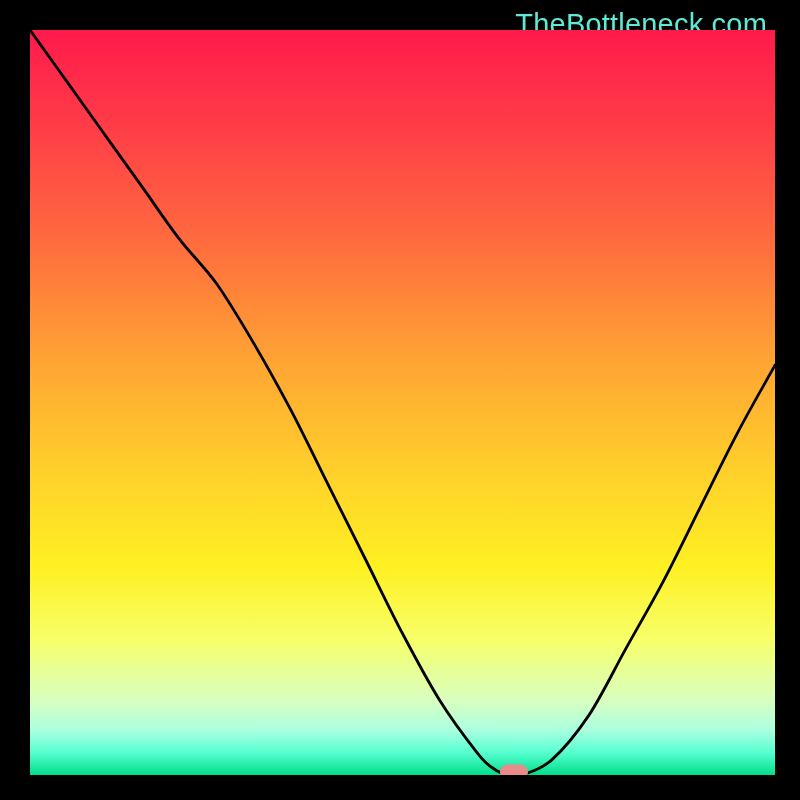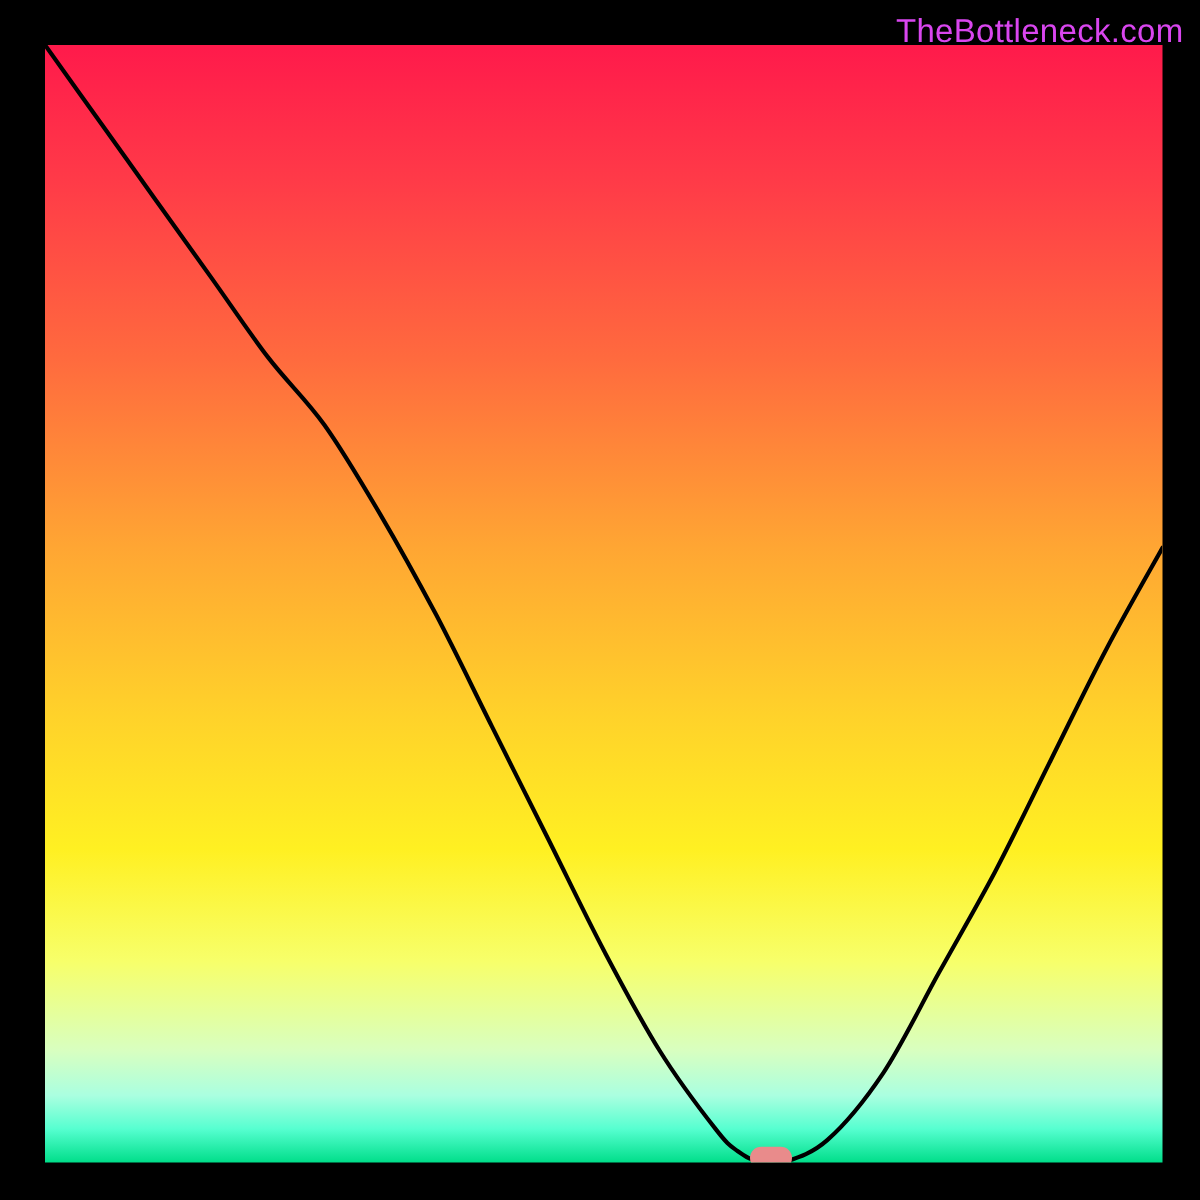--- a/index.html
+++ b/index.html
@@ -34,23 +34,23 @@
       #f7ff6a 82%,
       #d8ffc0 90%,
       #aaffe0 94%,
       #56ffd0 97%,
       #00de8a 100%);
     overflow: hidden;
   }
   .watermark {
     position: absolute;
     top: 8px;
-    right: 11px;
-    color: #d946ef;
-    font-size: 22px;
+    right: 33px;
+    color: #5eead4;
+    font-size: 29px;
     font-weight: 400;
     letter-spacing: 0.2px;
   }
   .marker-pill {
     position: absolute;
     width: 28px;
     height: 15px;
     background: #e98b8b;
     border-radius: 8px;
     transform: translate(-50%, -50%);

